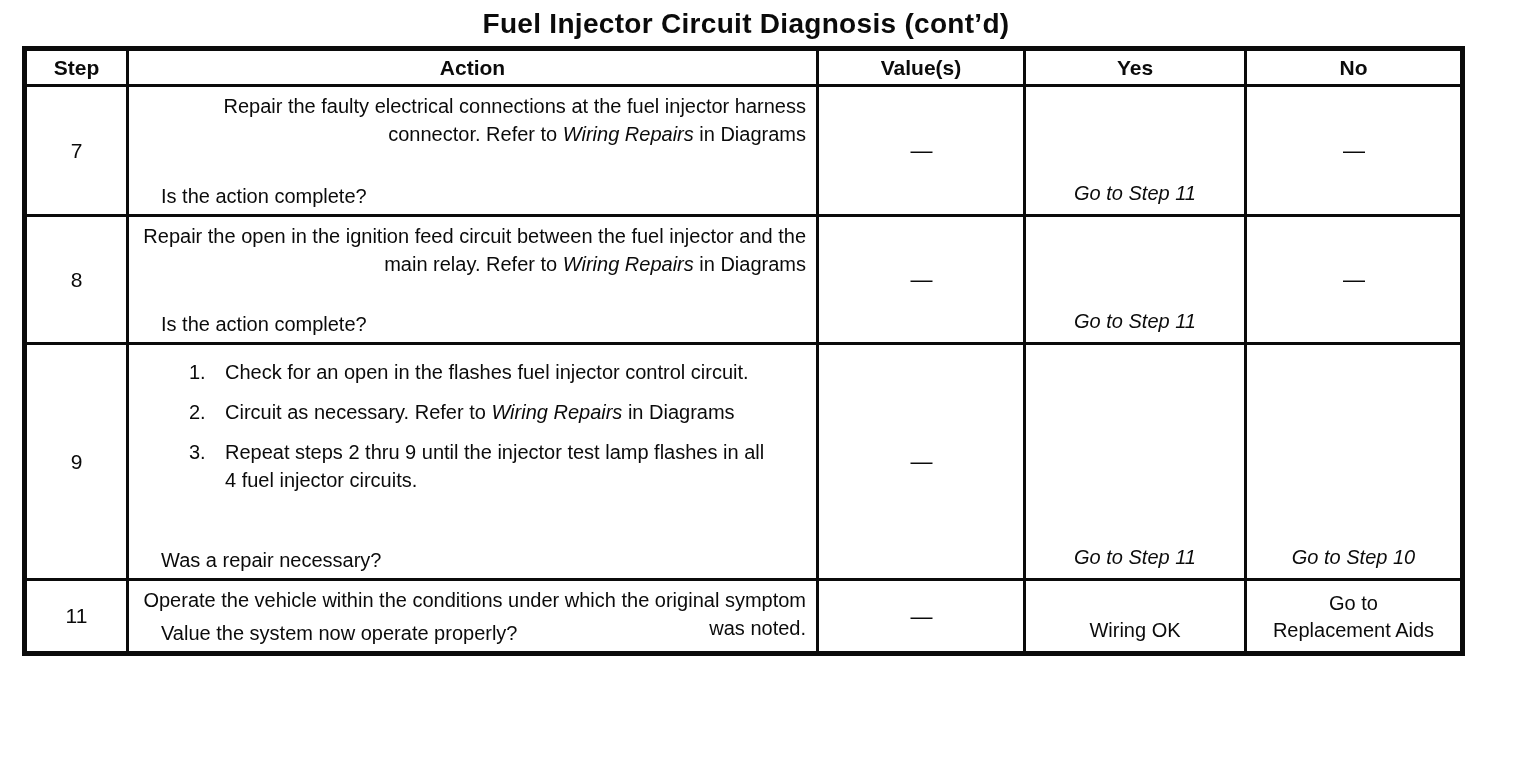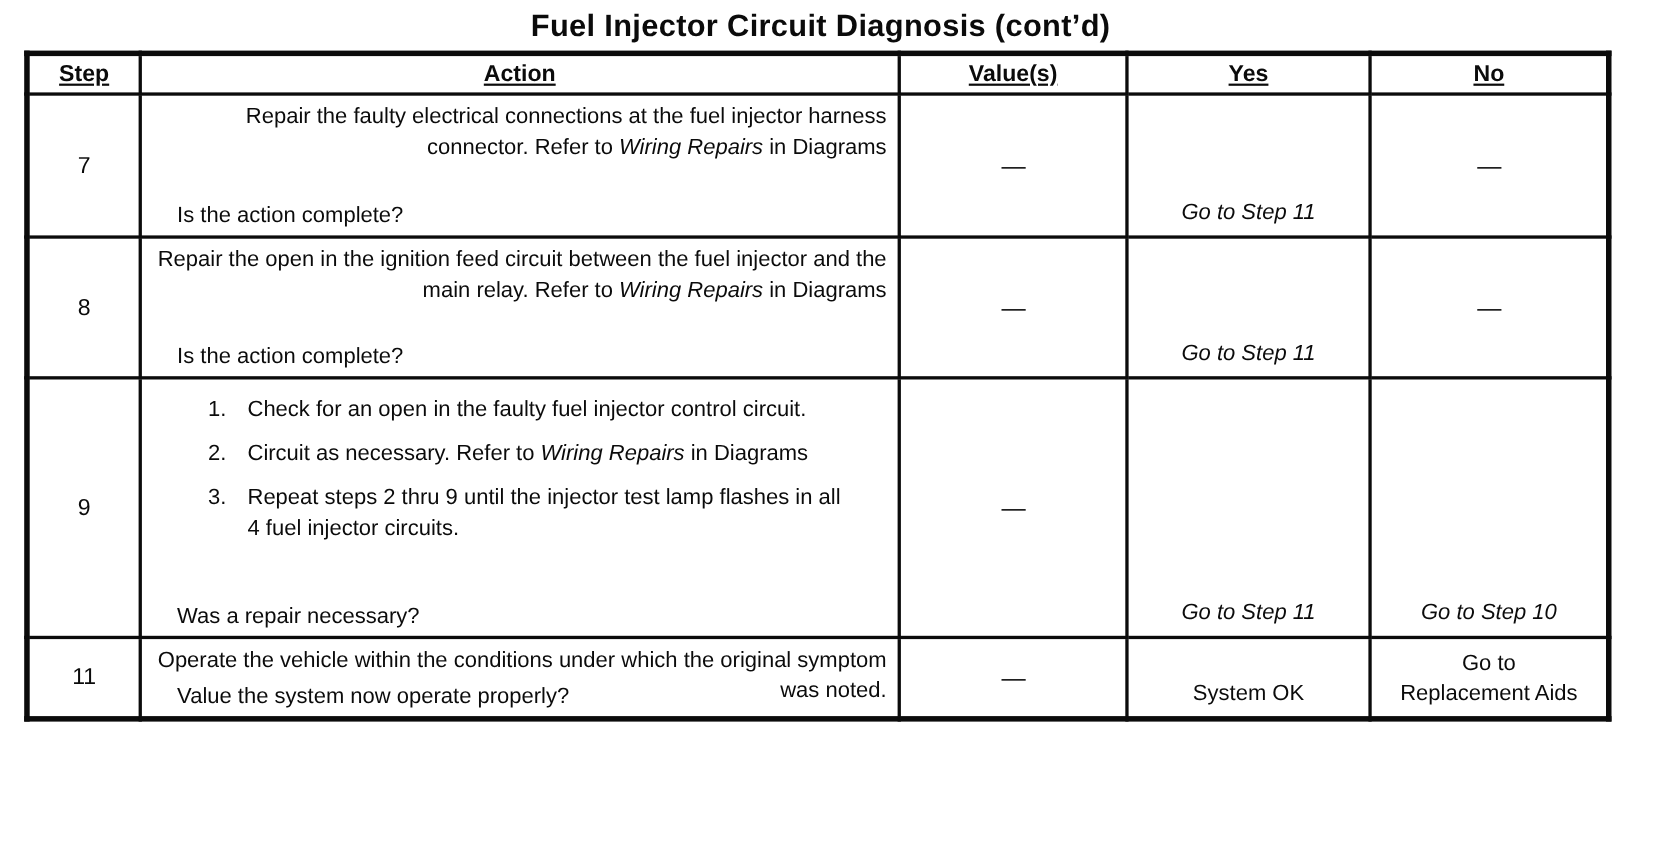--- a/index.html
+++ b/index.html
@@ -37,21 +37,20 @@
     box-sizing: border-box;
   }
   thead th {
     font-size: 21px;
     font-weight: bold;
     height: 37px;
     text-align: center;
     vertical-align: middle;
     border-bottom-width: 4px;
     padding: 0;
-    text-decoration: underline;
   }
   tbody tr:nth-child(1) { height: 130px; }
   tbody tr:nth-child(2) { height: 128px; }
   tbody tr:nth-child(3) { height: 236px; }
   tbody tr:nth-child(4) { height: 74px;  }
   tbody tr:nth-child(5) { height: 104px; }
 
   td.step-cell {
     text-align: center;
     vertical-align: middle;
@@ -157,21 +156,21 @@
           <td class="no-cell valign-mid">
             <div class="dash">—</div>
           </td>
         </tr>
         <tr>
           <td class="step-cell">9</td>
           <td class="action-cell">
             <div class="act-desc">
               <div class="list-item">
                 <span class="list-num">1.</span>
-                <span class="list-body"><span>Check for an open in the faulty fuel injector control circuit.</span></span>
+                <span class="list-body"><span>Check for an open in the flashes fuel injector control circuit.</span></span>
               </div>
               <div class="list-item">
                 <span class="list-num">2.</span>
                 <span class="list-body"><span>Circuit as necessary. Refer to </span><span class="it">Wiring Repairs</span><span> in Diagrams</span></span>
               </div>
               <div class="list-item">
                 <span class="list-num">3.</span>
                 <span class="list-body"><span>Repeat steps 2 thru 9 until the injector test lamp flashes in all 4 fuel injector circuits.</span></span>
               </div>
             </div>
@@ -192,21 +191,21 @@
           <td class="action-cell">
             <div class="act-desc">
               <div class="para"><span>Operate the vehicle within the conditions under which the original symptom was noted.</span></div>
             </div>
             <div class="act-question">Value the system now operate properly?</div>
           </td>
           <td class="values-cell valign-mid">
             <div class="dash">—</div>
           </td>
           <td class="yes-cell valign-bot">
-            <div>System OK</div>
+            <div>Wiring OK</div>
           </td>
           <td class="no-cell valign-bot">
             <div>Go to</div>
             <div>Replacement Aids</div>
           </td>
         </tr>
       </tbody>
   </table>
 </div>
 

